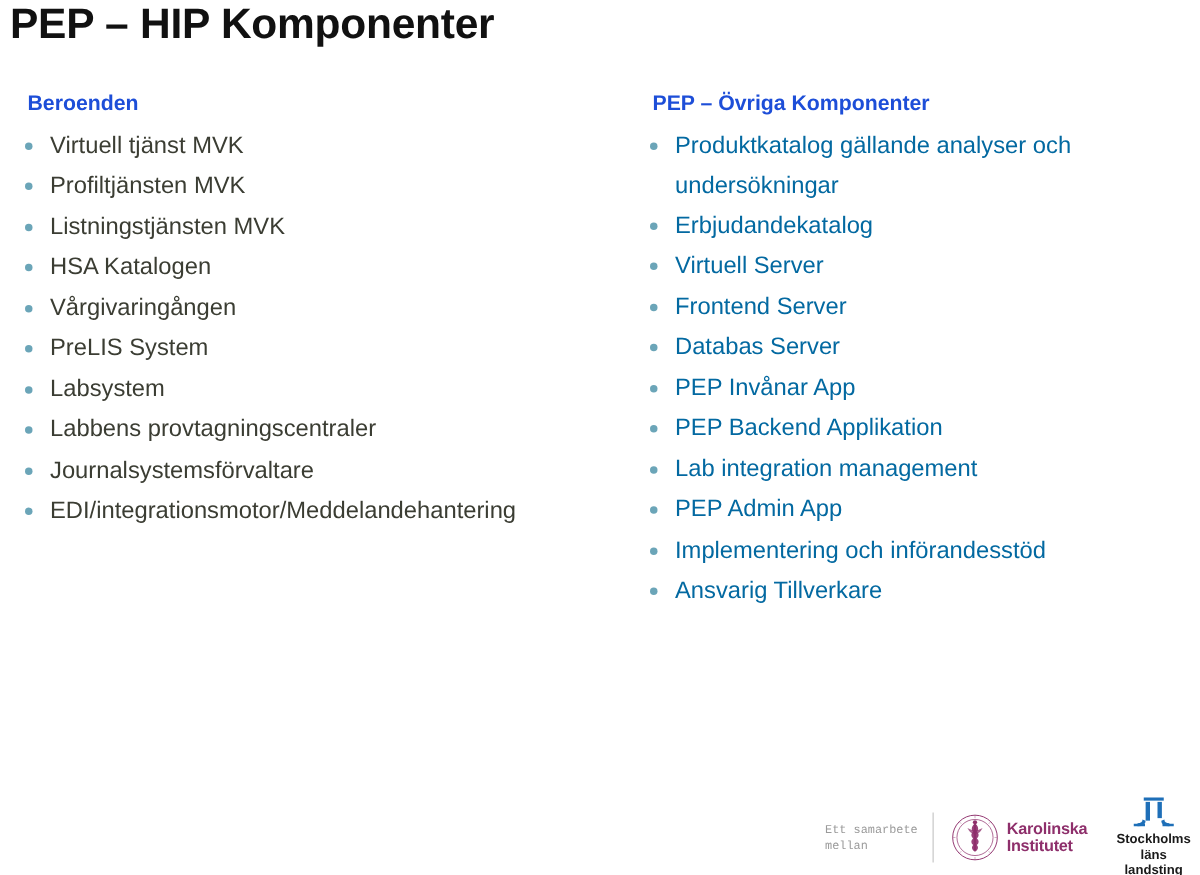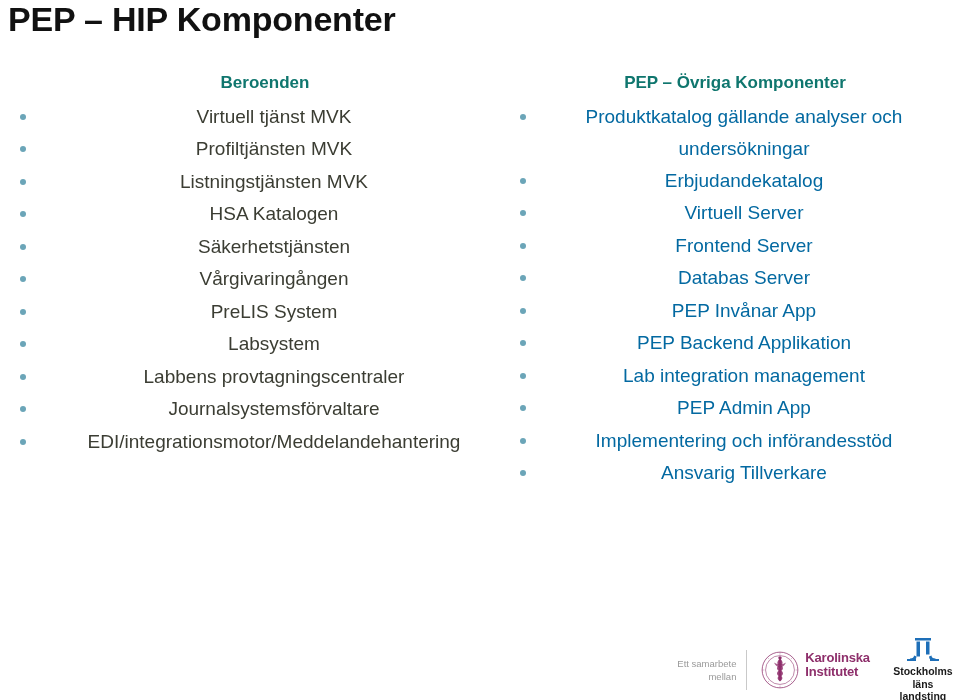--- a/index.html
+++ b/index.html
@@ -40,39 +40,37 @@
   .col {
     position: absolute;
     top: 72px;
   }
   .col-left  { left: 18px;  width: 490px; }
   .col-right { left: 518px; width: 430px; }
 
   .col-heading {
     font-size: 17px;
     font-weight: bold;
-    color: #0f766e;
+    color: #1d4ed8;
     margin: 0 0 6px 4px;
     line-height: 1.35;
     white-space: nowrap;
-    text-align: center;
   }
 
   ul.bullets {
     list-style: none;
     margin: 0;
     padding: 0;
   }
   ul.bullets > li {
     position: relative;
     padding-left: 22px;
     margin: 0 0 0 0;
     font-size: 19px;
     line-height: 32.5px;
-    text-align: center;
   }
   ul.bullets > li .bullet-dot {
     position: absolute;
     left: 2px;
     top: 13px;
     width: 6px;
     height: 6px;
     border-radius: 50%;
     background: #6ba5b8;
   }
@@ -97,35 +95,36 @@
     left: 660px;
     top: 640px;
     width: 300px;
     height: 60px;
     display: flex;
     align-items: center;
     gap: 0;
   }
   .footer-caption {
     width: 86px;
-    text-align: right;
     font-size: 9.5px;
     line-height: 13px;
     color: #9a9a9a;
     padding-right: 10px;
     white-space: nowrap;
+    font-family: Liberation Mono, monospace;
   }
   .footer-divider {
     width: 1px;
     height: 40px;
     background: #c9c9c9;
     margin-right: 14px;
   }
   .logo {
     display: flex;
+    align-items: center;
   }
   .ki-logo { gap: 6px; }
   .ki-seal {
     width: 38px;
     height: 38px;
     flex: 0 0 38px;
   }
   .ki-wordmark {
     font-size: 13px;
     font-weight: bold;
@@ -170,24 +169,20 @@
         <span class="bullet-dot"></span>
         <span class="item-text">Profiltjänsten MVK</span>
       </li>
       <li>
         <span class="bullet-dot"></span>
         <span class="item-text">Listningstjänsten MVK</span>
       </li>
       <li>
         <span class="bullet-dot"></span>
         <span class="item-text">HSA Katalogen</span>
-      </li>
-      <li>
-        <span class="bullet-dot"></span>
-        <span class="item-text">Säkerhetstjänsten</span>
       </li>
       <li>
         <span class="bullet-dot"></span>
         <span class="item-text">Vårgivaringången</span>
       </li>
       <li>
         <span class="bullet-dot"></span>
         <span class="item-text">PreLIS System</span>
       </li>
       <li>

